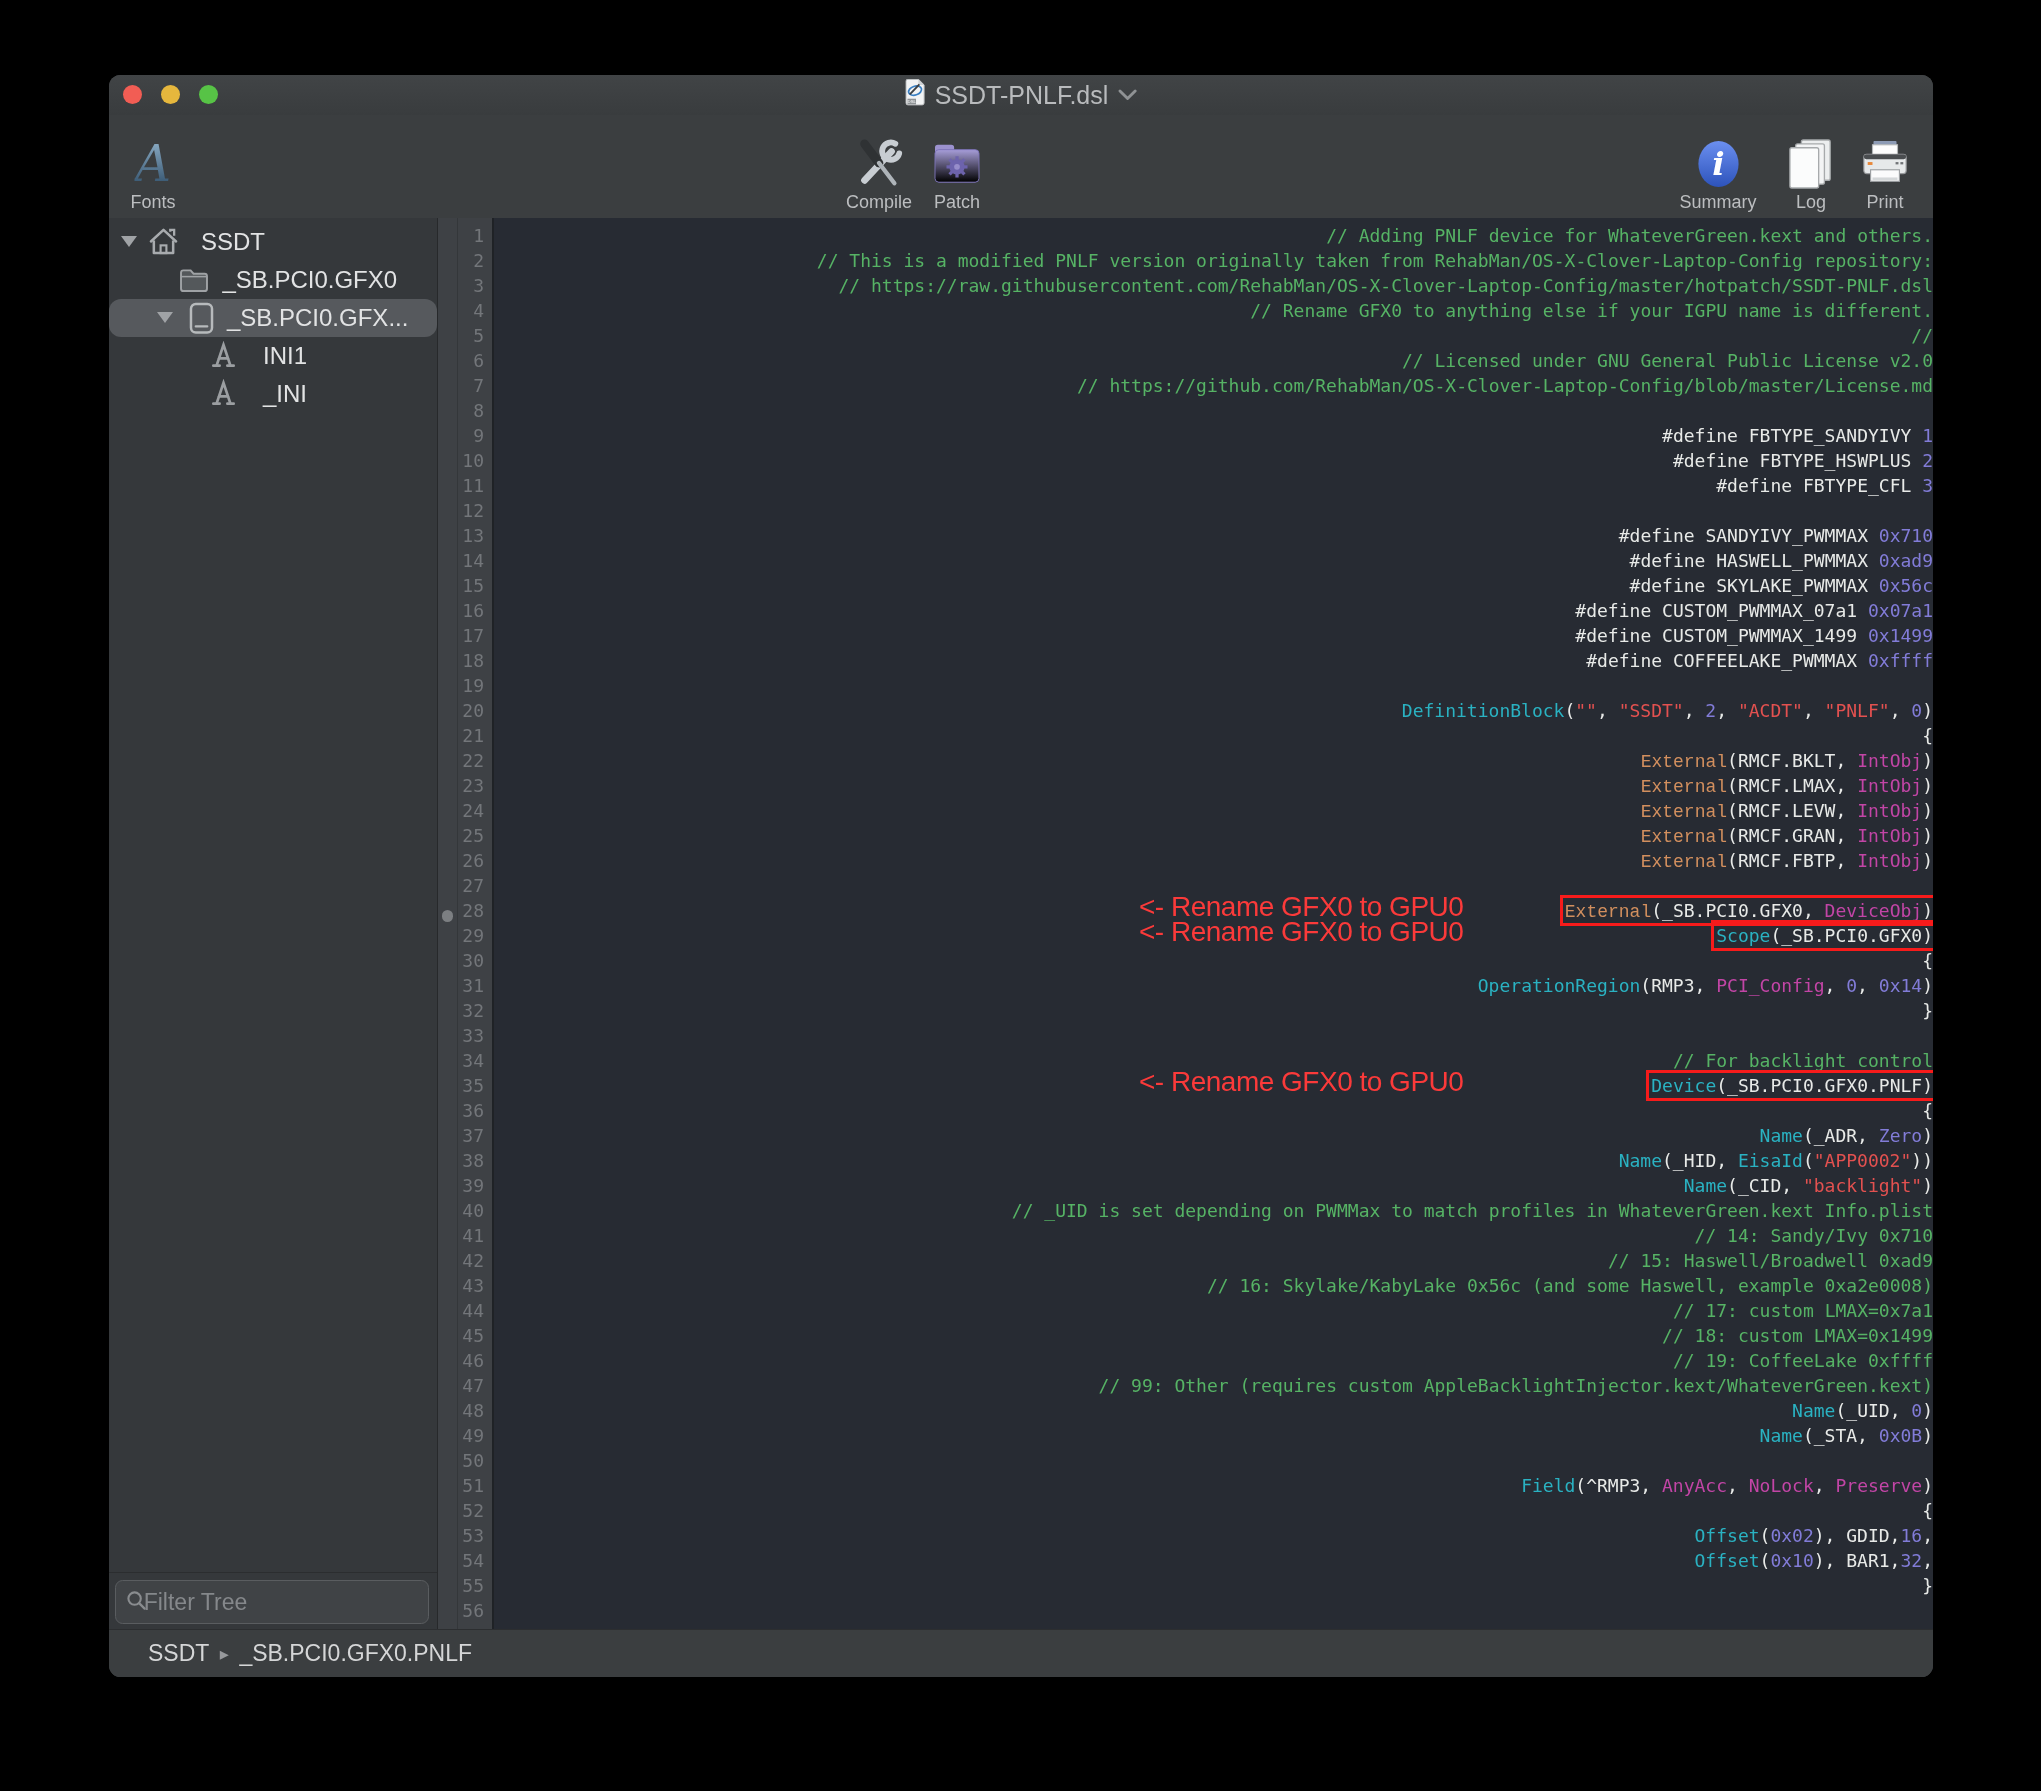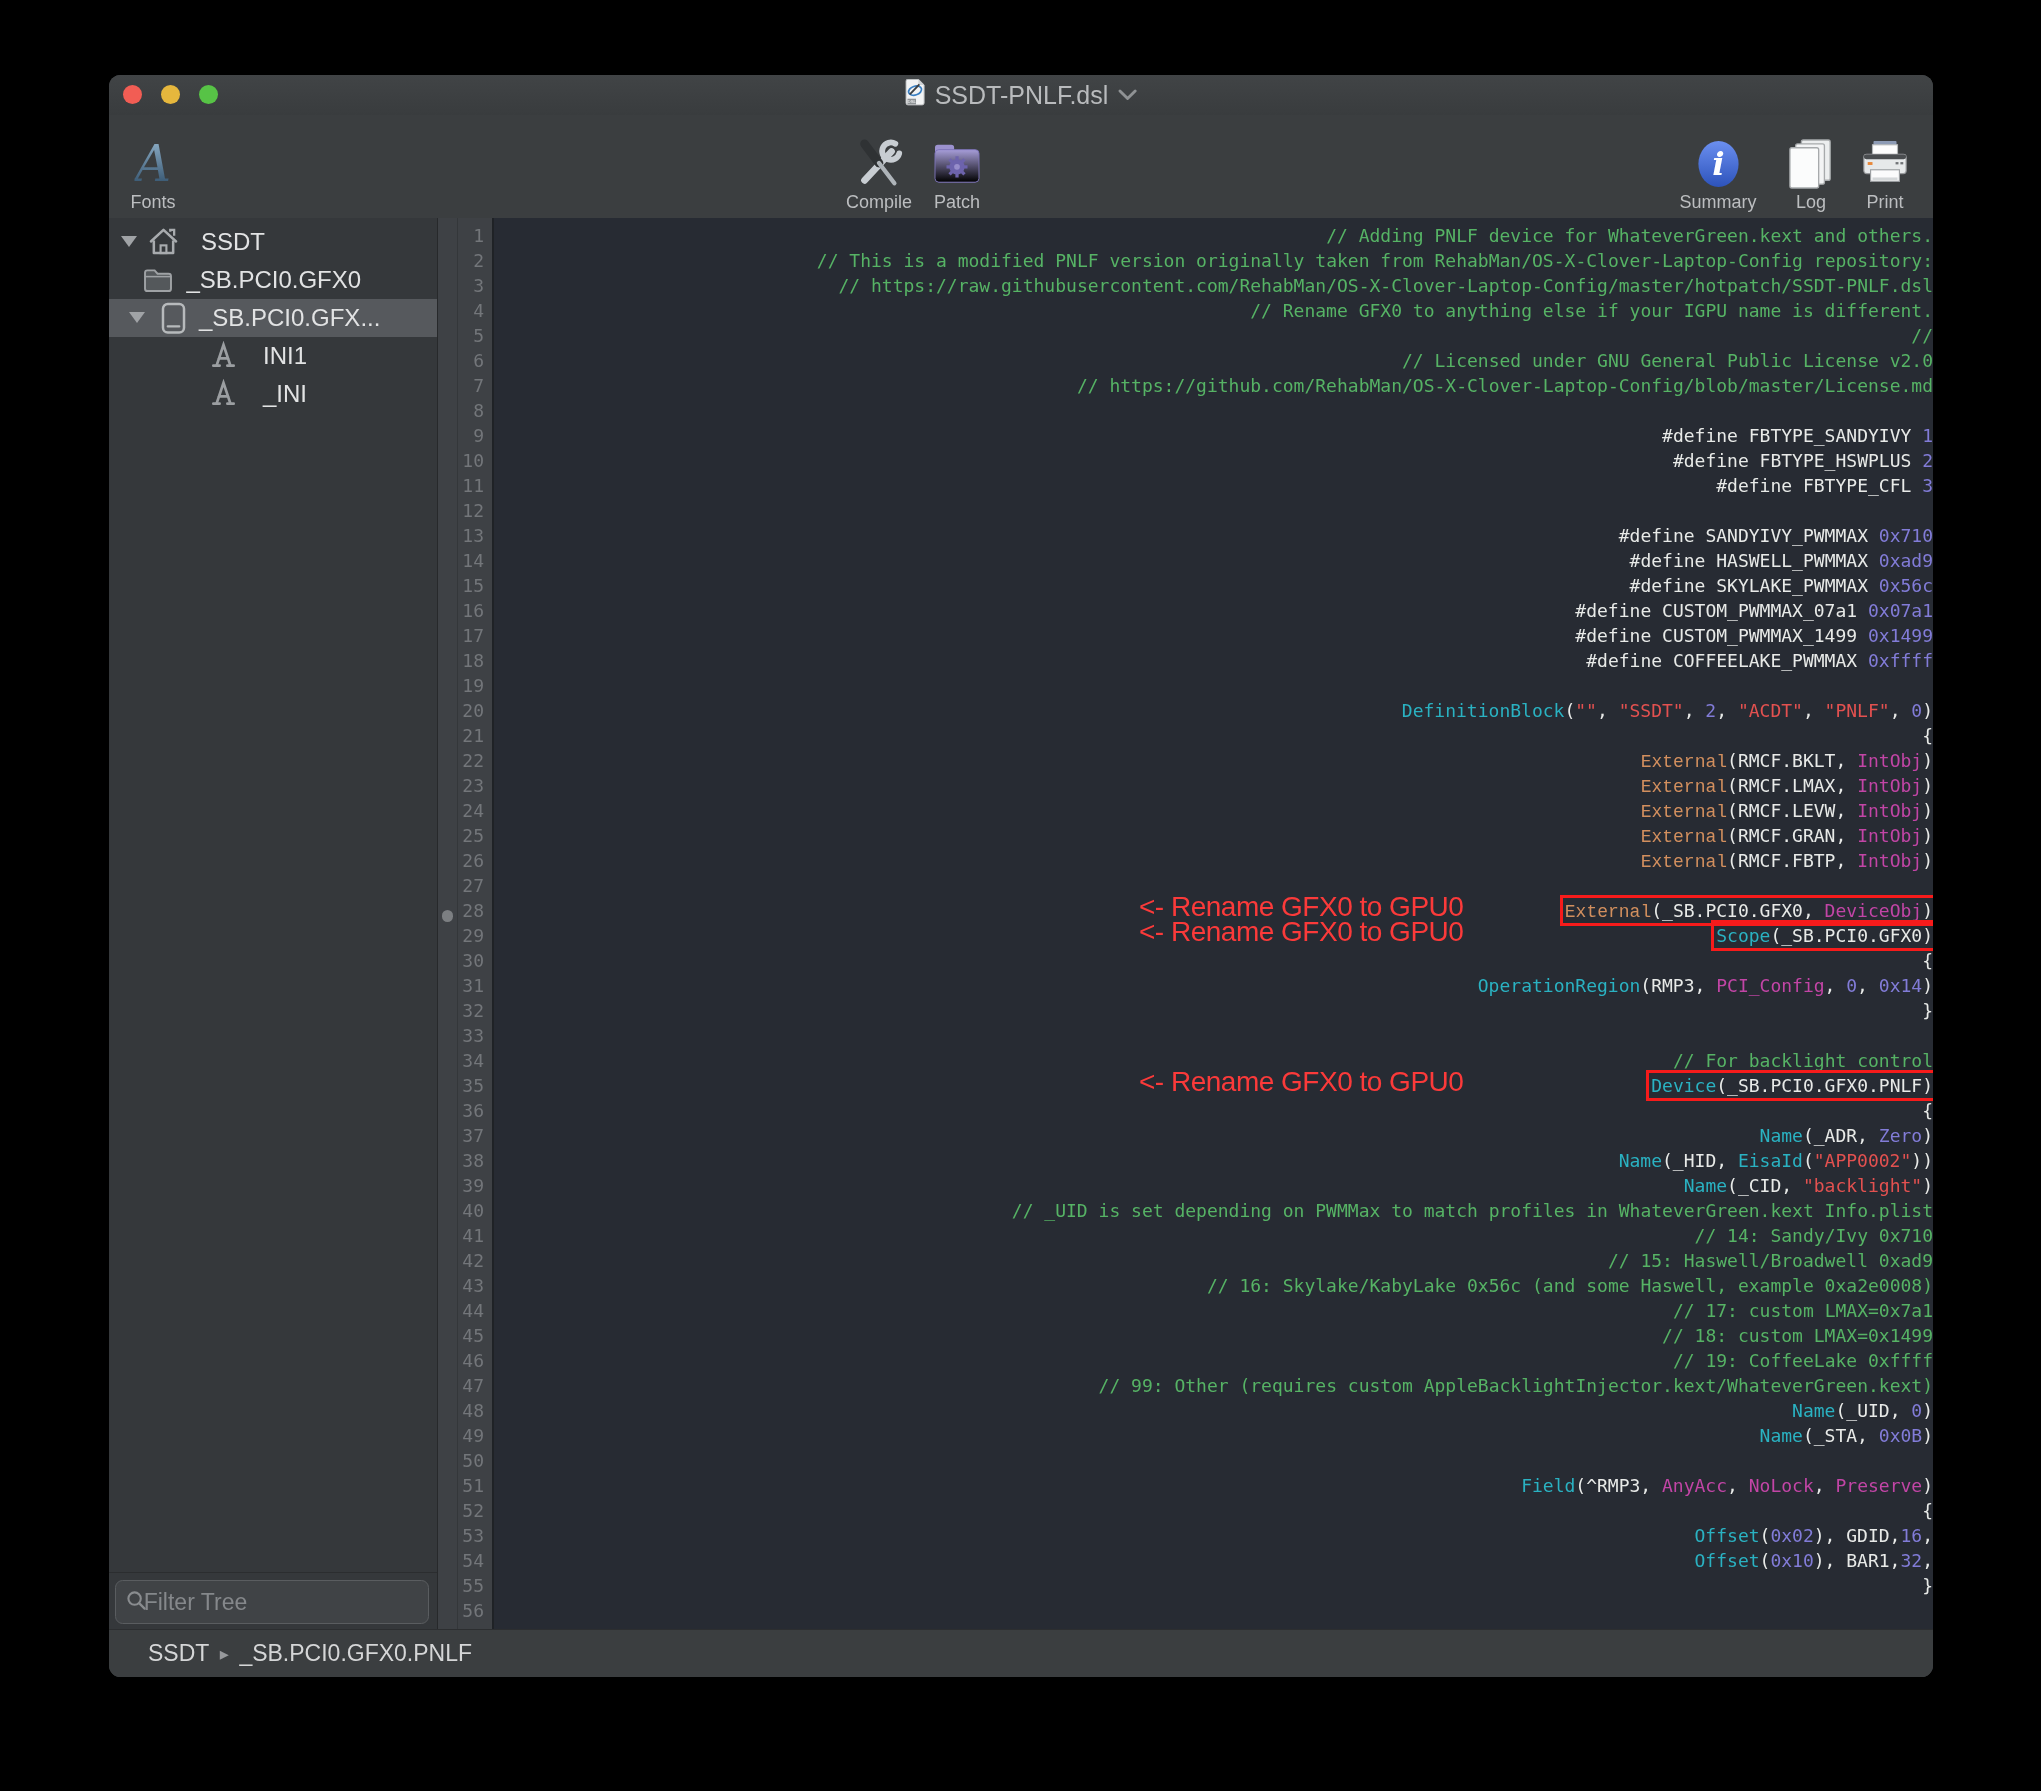--- a/index.html
+++ b/index.html
@@ -24,23 +24,23 @@
   
   .sidebar{width:328px;background:#35383b;display:flex;flex-direction:column;border-right:1.9px solid #27292b;}
   .tree{flex:1;padding-top:4.8px;overflow:hidden;}
   .trow{position:relative;height:38px;display:flex;align-items:center;color:#e2e3e4;font-size:24px;white-space:nowrap;}
   .trow.selected{background:#56595d;}
   .disc{width:0;height:0;border-left:8.6px solid transparent;border-right:8.6px solid transparent;border-top:11.5px solid #a0a3a6;flex:0 0 auto;}
   .ticon-tree{flex:0 0 auto;display:flex;align-items:center;justify-content:center;}
   .trow.l0{padding-left:11.5px;}
   .trow.l0 .ticon-tree{margin-left:11.5px;}
   .trow.l0 .tlabel{margin-left:22px;}
-  .trow.l1{padding-left:34px;}
+  .trow.l1{padding-left:70px;}
   .trow.l1 .tlabel{margin-left:13.4px;}
-  .trow.l1.hasdisc{padding-left:20px;}
+  .trow.l1.hasdisc{padding-left:48px;border-radius:12px;}
   .trow.l1.hasdisc .ticon-tree{margin-left:13.4px;}
   .trow.l1.hasdisc .tlabel{margin-left:9.6px;}
   .trow.l2{padding-left:100px;}
   .trow.l2 .tlabel{margin-left:25px;}
   .filterwrap{height:57px;border-top:1.9px solid #2b2d2f;position:relative;}
   .filterbox{position:absolute;left:5.7px;right:7.6px;top:6.7px;height:42px;background:#404346;border:1px solid #5a5d60;border-radius:7.6px;}
   .filterbox svg{position:absolute;left:10.5px;top:9.6px;}
   .filterbox input{position:absolute;left:26px;top:0;right:5.7px;height:100%;background:transparent;border:none;outline:none;color:#c8cacb;font-size:23px;font-family:"Liberation Sans",sans-serif;}
   .filterbox input::placeholder{color:#85888b;}
   

